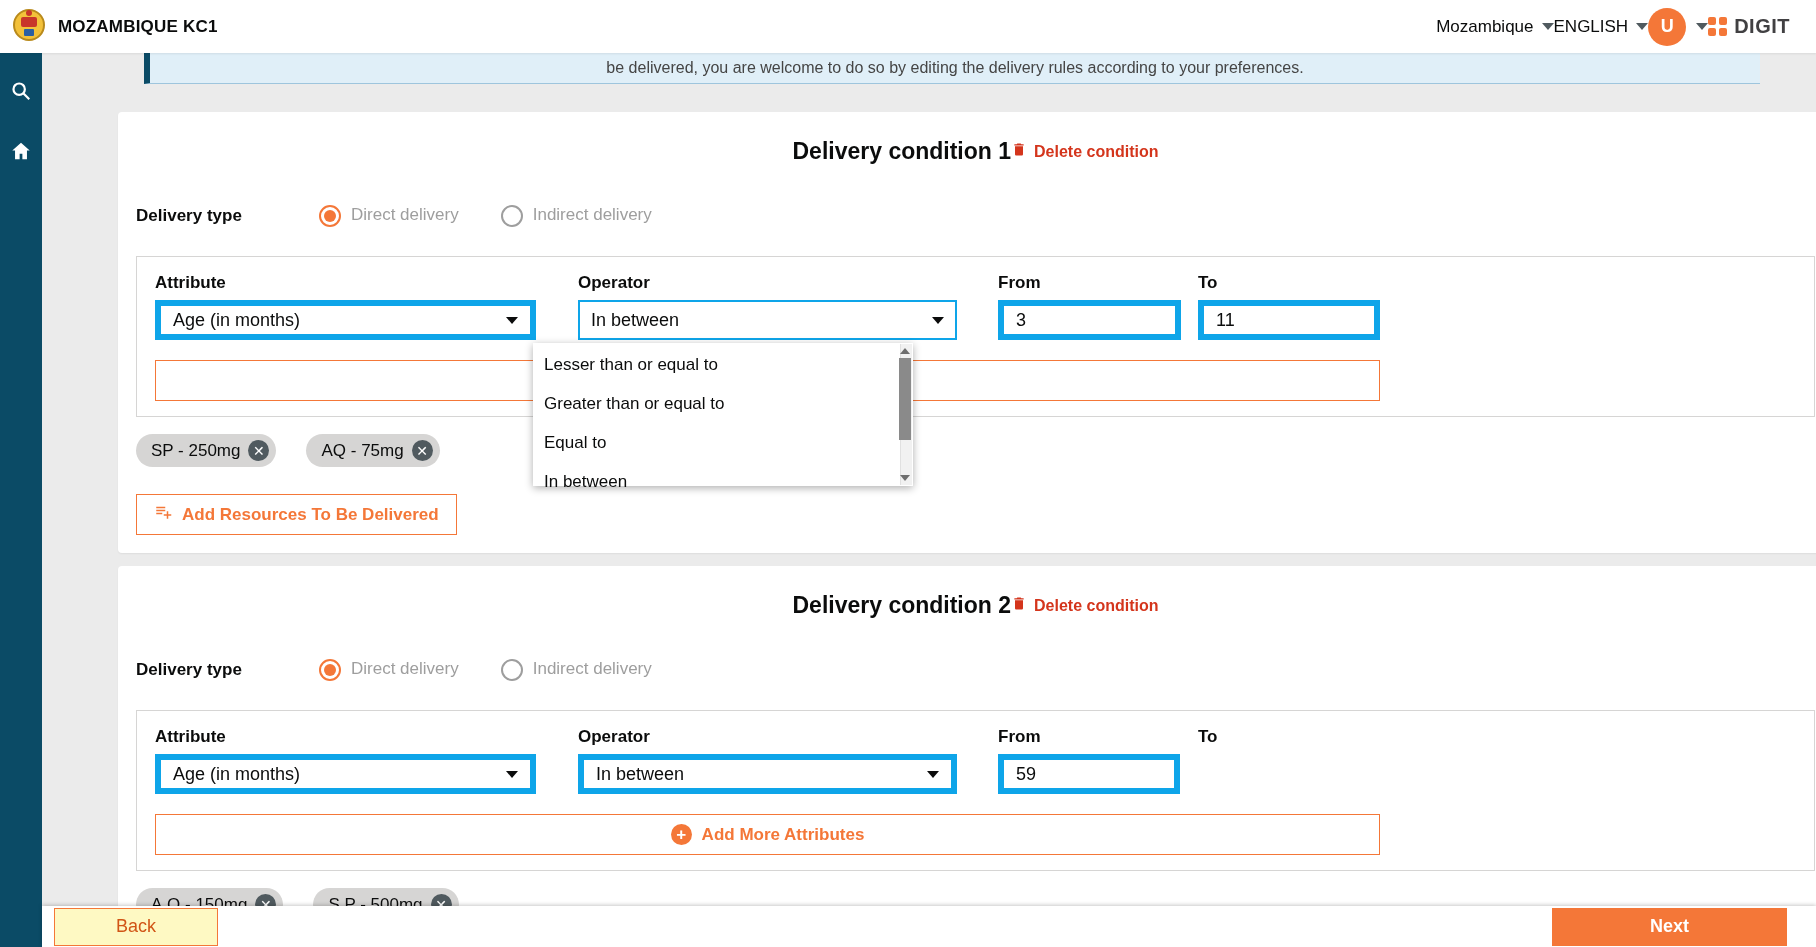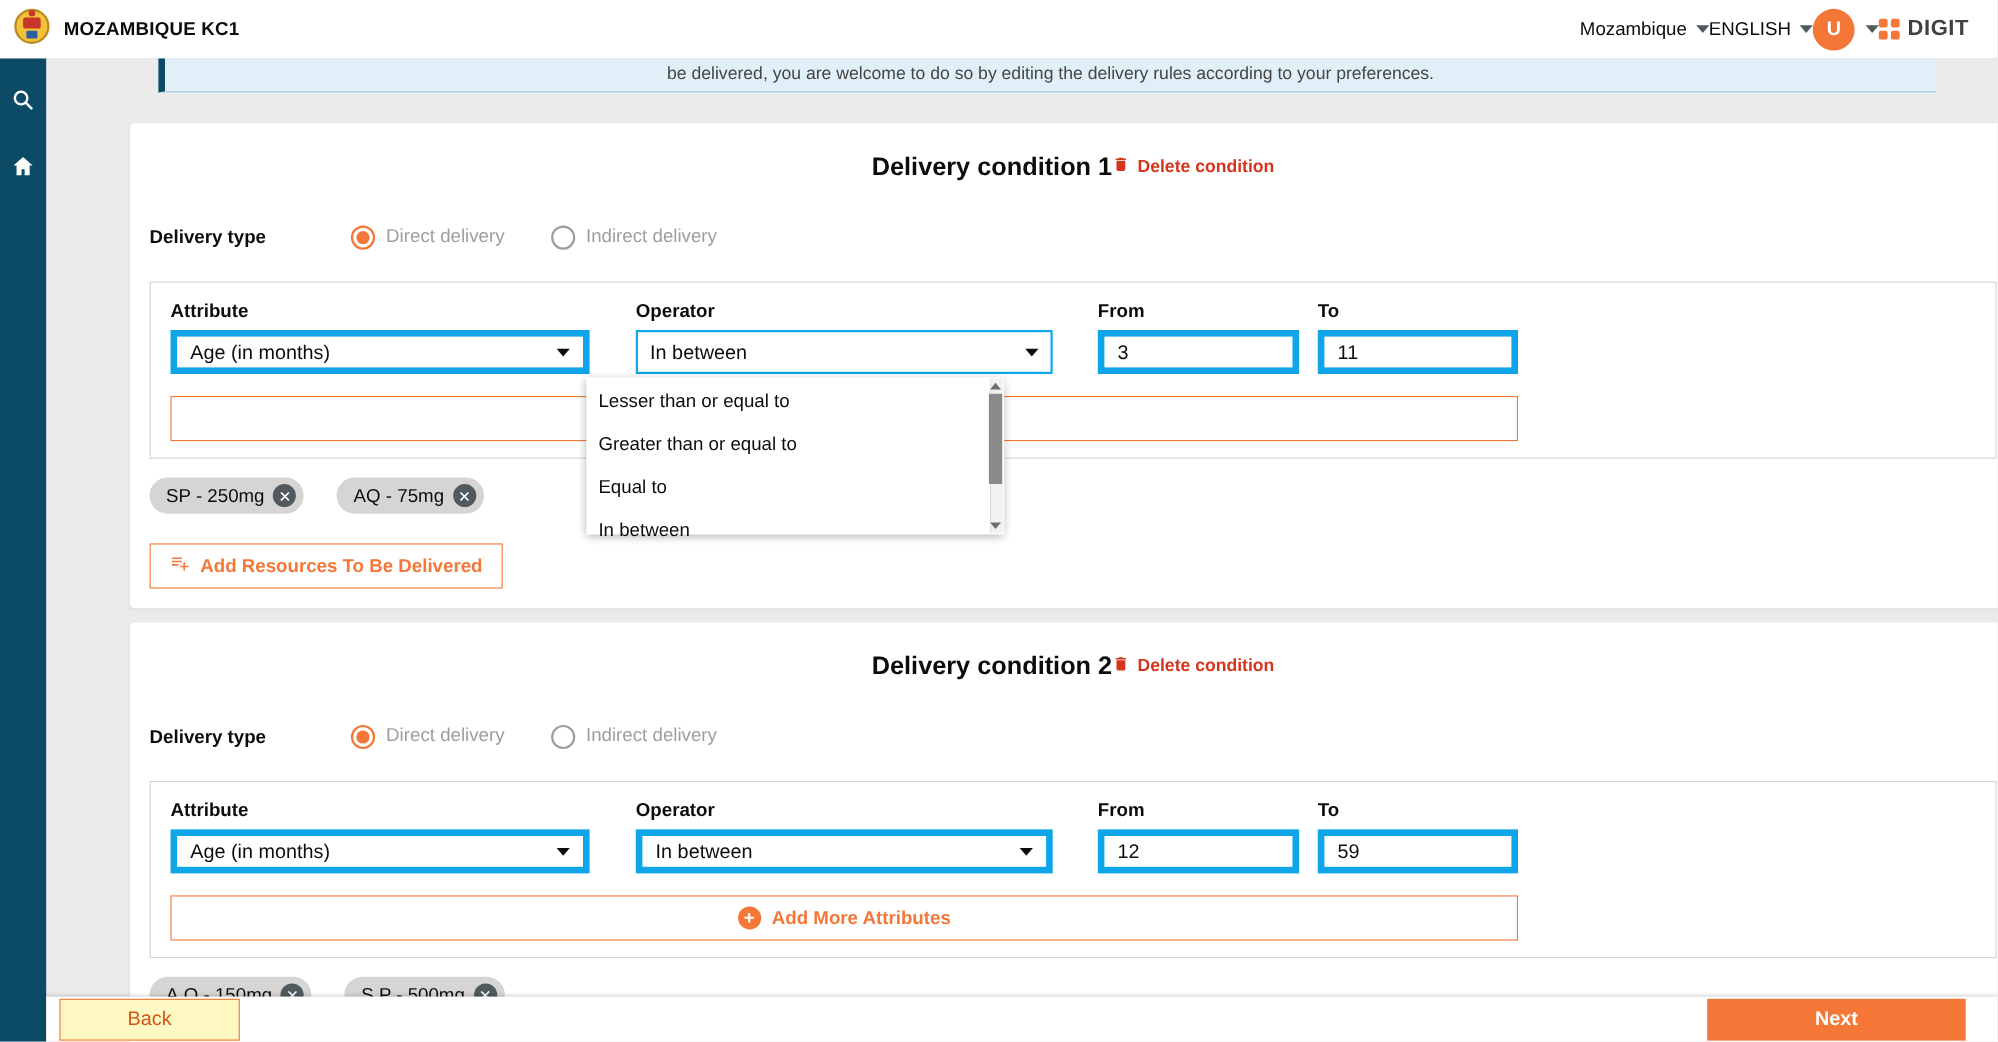--- a/index.html
+++ b/index.html
@@ -310,23 +310,20 @@
       </div>
       <div class="inp-row">
         <div class="field select c-attr">
           <span>Age (in months)</span>
           <span class="chev"></span>
         </div>
         <div class="field select c-oper">
           <span>In between</span>
           <span class="chev"></span>
         </div>
-        <span class="c-from">
-            <input class="field" value="12" style="">
-          </span>
         <span class="c-to">
             <input class="field" value="59" style="">
           </span>
       </div>
       <div class="add-more">
         <span class="plus-circle">+</span>
         <span>Add More Attributes</span>
       </div>
     </div>
 

